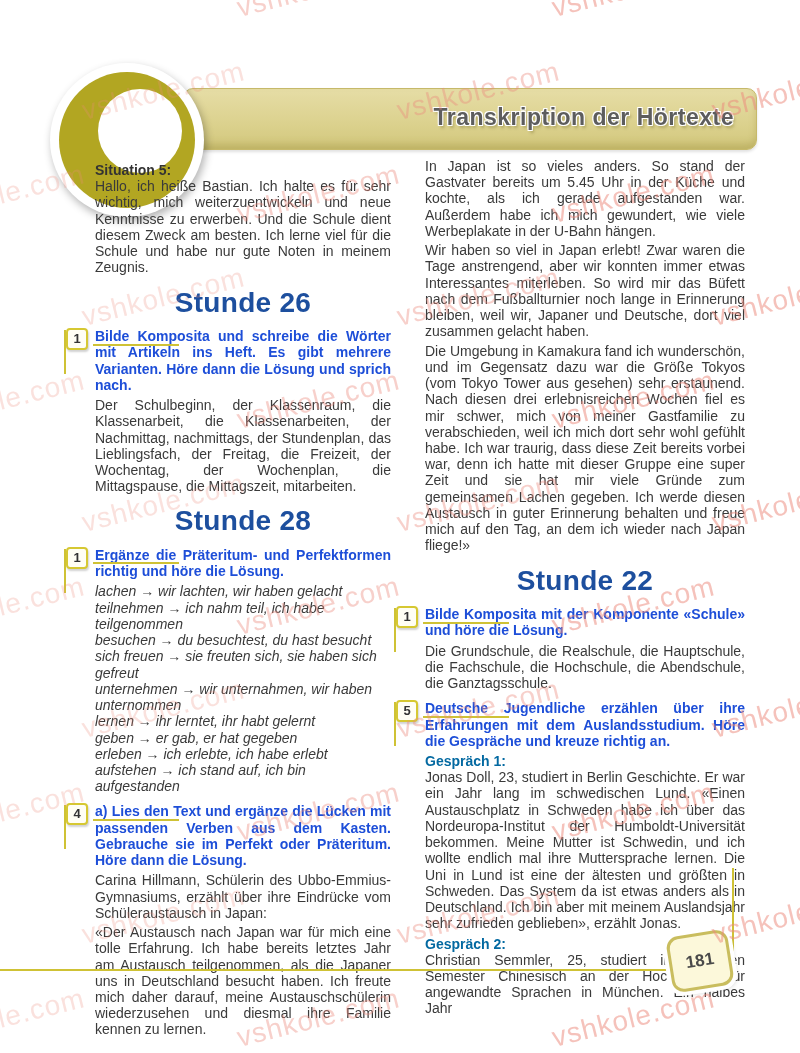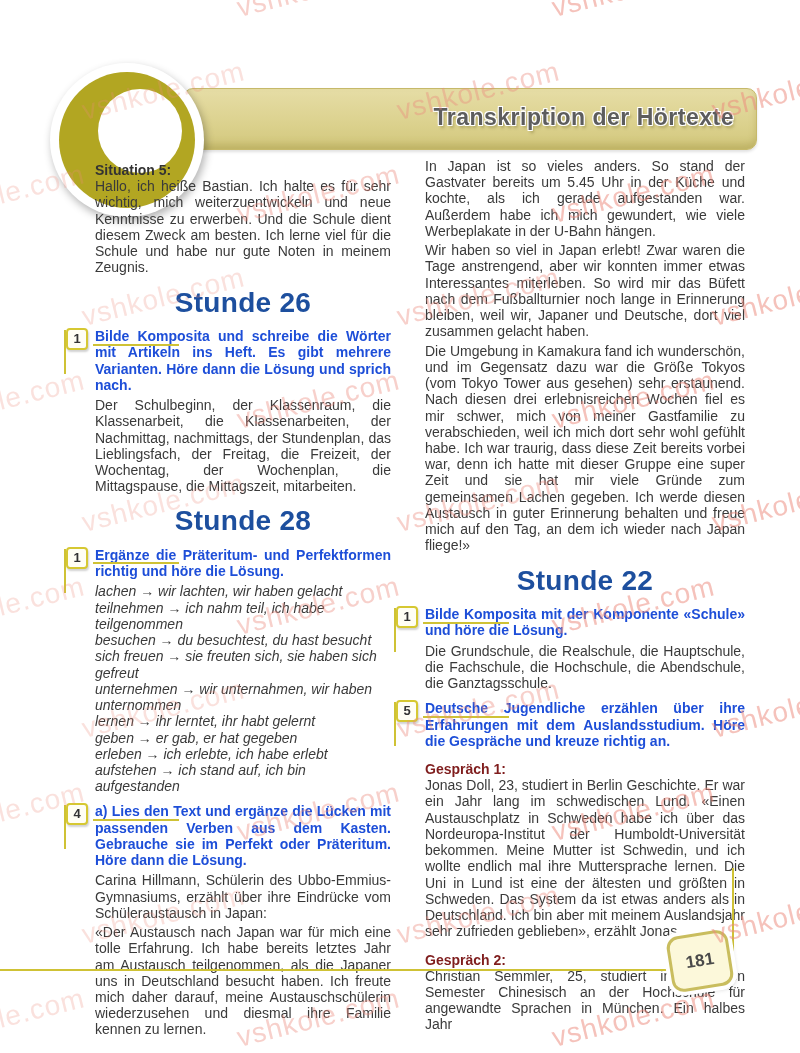--- a/index.html
+++ b/index.html
@@ -41,21 +41,21 @@
     position:absolute;left:-29px;top:0;width:18px;height:18px;
     background:#fffef4;border:2px solid #d6c832;border-radius:4px;
     color:#333;font-weight:bold;font-size:13px;text-align:center;line-height:18px;
     box-shadow:1px 2px 2px rgba(0,0,0,.18);
   }
   .item-deco-stub{position:absolute;left:-31px;top:2px;width:2px;height:44px;background:#cfc235;}
   .item-deco-underline{position:absolute;left:-2px;top:15.5px;width:86px;height:2px;background:#cfc235;}
   .item-title{font-weight:bold;color:#1d4ed8;margin-bottom:4px;}
   .vlist{text-align:left;font-style:italic;}
   .vlist div{margin:0;}
-  .dialog-label{font-weight:bold;color:#7f1d1d;margin-top:12px;}
+  .dialog-label{font-weight:bold;color:#0369a1;margin-top:4px;}
   
   .footer-hline{position:absolute;left:0;top:969px;width:707px;height:2px;background:#cfc235;}
   .footer-vline{position:absolute;left:732px;top:868px;width:2px;height:86px;background:#cfc235;}
   .page-badge{
     position:absolute;left:669px;top:933px;width:56px;height:50px;
     background:#fcf8da;border:3px solid #c9bd5e;border-radius:12px;
     transform:rotate(-9deg);
     box-shadow:0 0 0 4px #ffffff,2px 3px 5px rgba(0,0,0,.22);
     display:flex;align-items:center;justify-content:center;
     font-weight:bold;font-size:17px;color:#4a4a4a;

